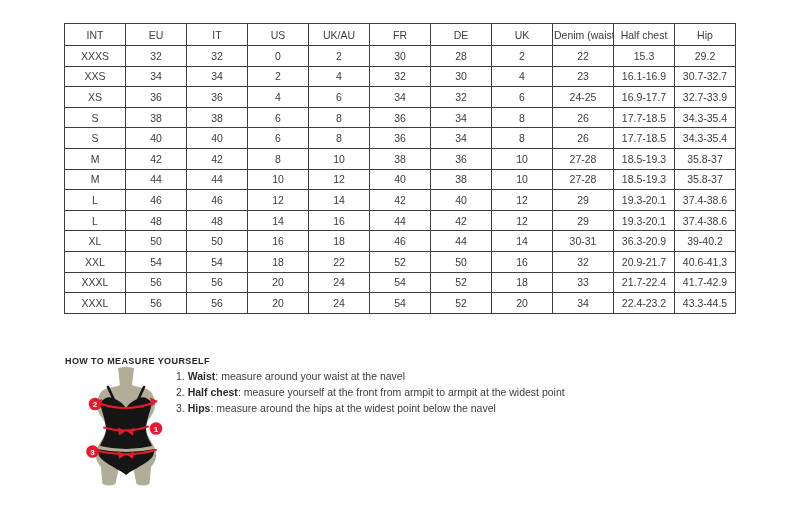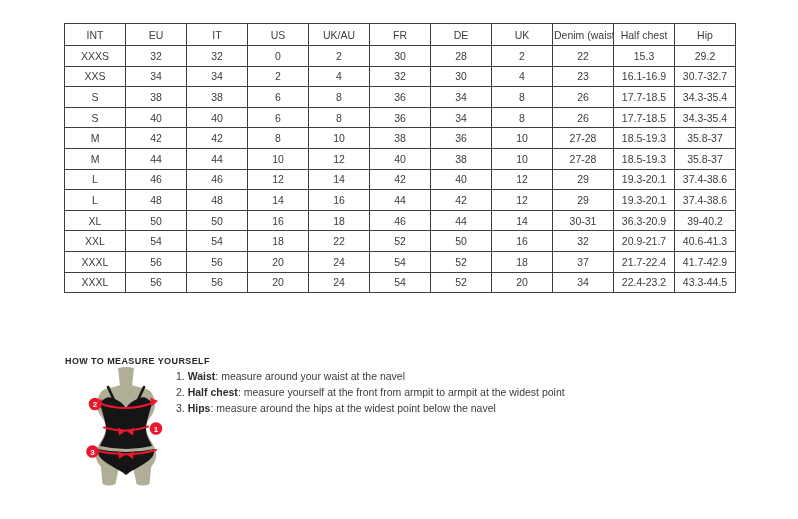--- a/index.html
+++ b/index.html
@@ -117,20 +117,33 @@
           <td>2</td>
           <td>4</td>
           <td>32</td>
           <td>30</td>
           <td>4</td>
           <td>23</td>
           <td>16.1-16.9</td>
           <td>30.7-32.7</td>
         </tr>
         <tr>
+          <td>XS</td>
+          <td>36</td>
+          <td>36</td>
+          <td>4</td>
+          <td>6</td>
+          <td>34</td>
+          <td>32</td>
+          <td>6</td>
+          <td>24-25</td>
+          <td>16.9-17.7</td>
+          <td>32.7-33.9</td>
+        </tr>
+        <tr>
           <td>S</td>
           <td>38</td>
           <td>38</td>
           <td>6</td>
           <td>8</td>
           <td>36</td>
           <td>34</td>
           <td>8</td>
           <td>26</td>
           <td>17.7-18.5</td>
@@ -229,21 +242,21 @@
         </tr>
         <tr>
           <td>XXXL</td>
           <td>56</td>
           <td>56</td>
           <td>20</td>
           <td>24</td>
           <td>54</td>
           <td>52</td>
           <td>18</td>
-          <td>37</td>
+          <td>33</td>
           <td>21.7-22.4</td>
           <td>41.7-42.9</td>
         </tr>
         <tr>
           <td>XXXL</td>
           <td>56</td>
           <td>56</td>
           <td>20</td>
           <td>24</td>
           <td>54</td>

